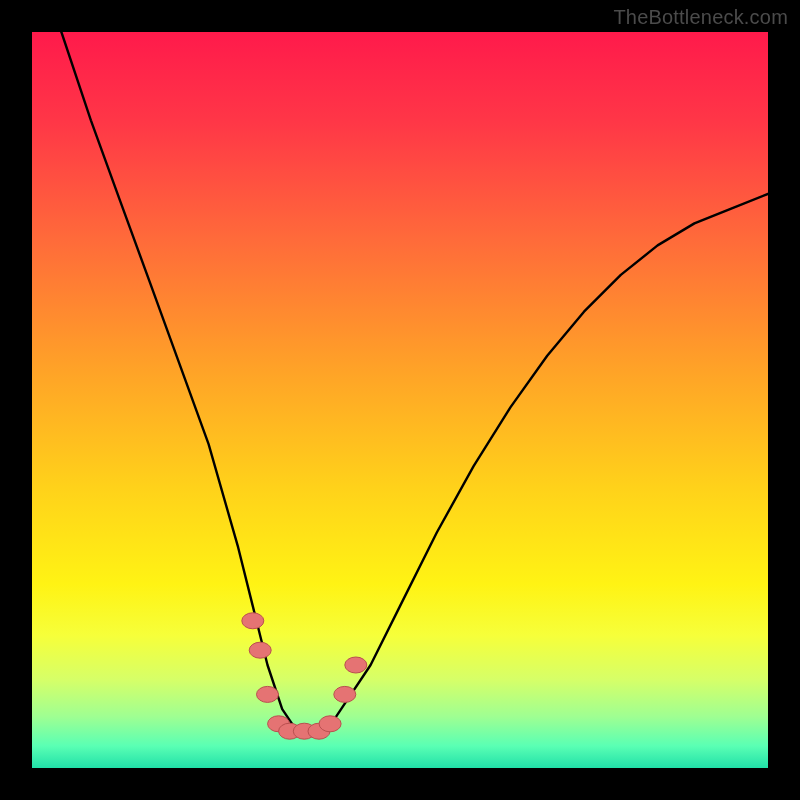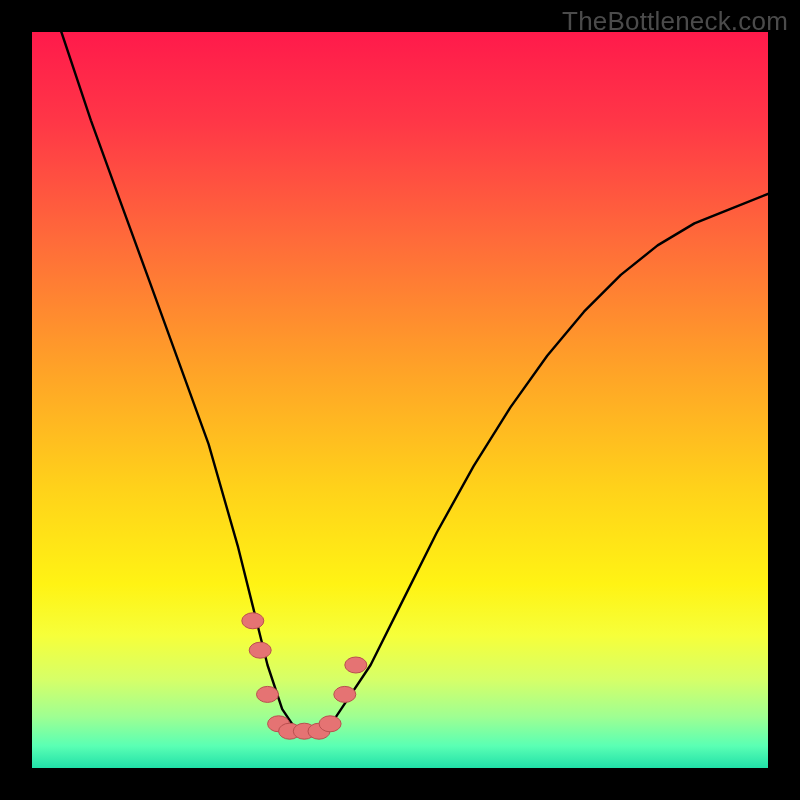--- a/index.html
+++ b/index.html
@@ -33,21 +33,21 @@
     position: absolute;
     inset: 0;
     width: 100%;
     height: 100%;
   }
   .watermark {
     position: absolute;
     top: 6px;
     right: 12px;
     color: #4b4b4b;
-    font-size: 26px;
+    font-size: 20px;
     font-weight: 500;
     letter-spacing: 0.2px;
   }
 </style>
 </head>
 <body>
 
 <div class="frame">
 
   <div class="plot-area">

